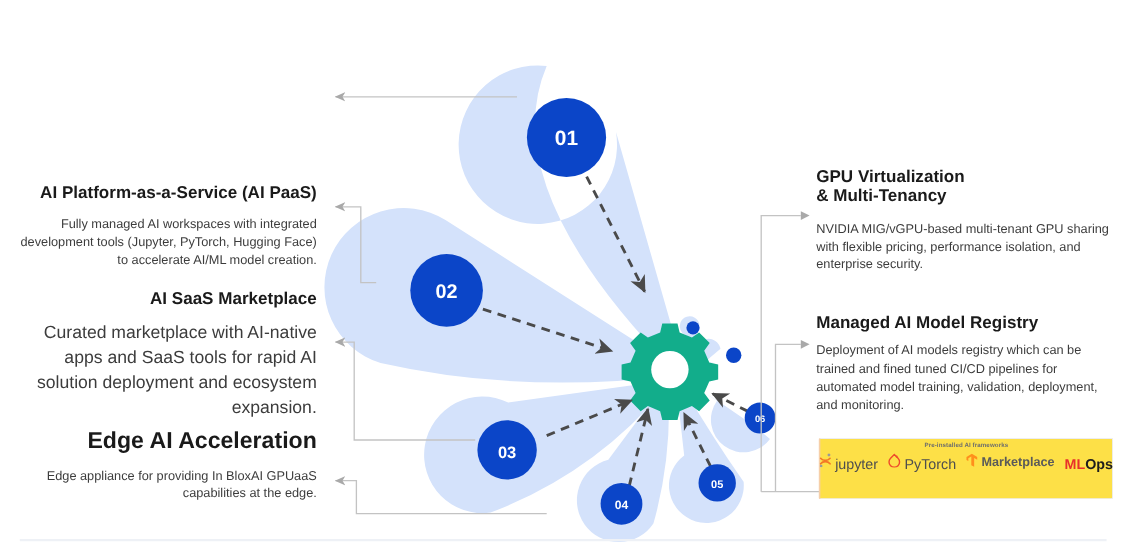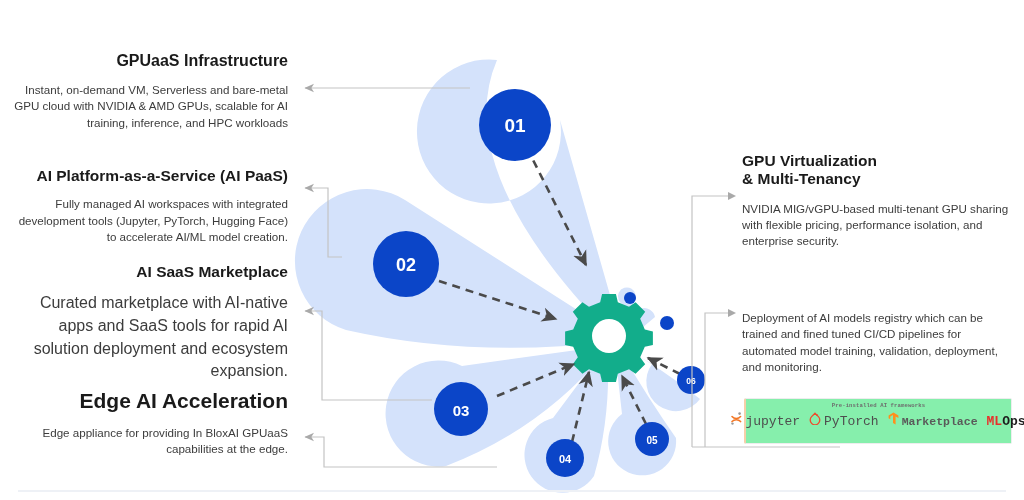--- a/index.html
+++ b/index.html
@@ -45,31 +45,30 @@
   #blk4 .title{font-size:21px;}
   #blk4 .body{margin-top:11px;font-size:11.6px;}
 
   
   #blk5{left:742px;top:152px;width:272px;}
   #blk5 .title{font-size:15.5px;}
   #blk5 .body{margin-top:12px;font-size:11.6px;}
 
   #blk6{left:742px;top:285px;width:276px;}
   #blk6 .title{font-size:15.5px;}
-  #blk6 .body{margin-top:25px;font-size:11.6px;}
+  #blk6 .body{margin-top:8px;font-size:11.6px;}
 
   
   #frameworks{
-    position:absolute;left:744px;top:398px;width:268px;height:46px;
+    position:absolute;left:744px;top:398px;width:268px;height:56px;
     border:1px solid #ededee;
     border-left:2px solid #f6cfa9;
     border-radius:2px;
-    background:#86efac;
+    background:#fde047;
     box-sizing:border-box;
-    font-family:Liberation Mono, monospace;
   }
   #frameworks .fw-cap{
     position:absolute;left:0;right:0;top:3px;
     text-align:center;
     font-size:5.6px;
     letter-spacing:.1px;
     color:#6d6d6d;
     font-weight:bold;
   }
   #frameworks .fw-row{
@@ -199,24 +198,20 @@
       <path d="M 692 447 L 692 196 L 728 196"></path>
       <path d="M 705 447 L 705 313 L 728 313"></path>
       <path d="M 692 447 L 840 447"></path>
       <path d="M 728 192 L 736 196 L 728 200 Z" fill="#a9a9a9" stroke="none"></path>
       <path d="M 728 309 L 736 313 L 728 317 Z" fill="#a9a9a9" stroke="none"></path>
     </g>
 
     <line x1="18" y1="491" x2="1006" y2="491" stroke="#eef1f6" stroke-width="2"></line>
   </svg>
 
-  <div class="block left" id="blk1">
-    <div class="title">GPUaaS Infrastructure</div>
-    <div class="body">Instant, on-demand VM, Serverless and bare-metal GPU cloud with NVIDIA &amp; AMD GPUs, scalable for AI training, inference, and HPC workloads</div>
-  </div>
 
   <div class="block left" id="blk2">
     <div class="title">AI Platform-as-a-Service (AI PaaS)</div>
     <div class="body">Fully managed AI workspaces with integrated development tools (Jupyter, PyTorch, Hugging Face) to accelerate AI/ML model creation.</div>
   </div>
 
   <div class="block left" id="blk3">
     <div class="title">AI SaaS Marketplace</div>
     <div class="body">Curated marketplace with AI-native apps and SaaS tools for rapid AI solution deployment and ecosystem expansion.</div>
   </div>
@@ -228,20 +223,21 @@
 
   <div class="block right" id="blk5">
     <div class="title">
       <div>GPU Virtualization</div>
       <div>&amp; Multi-Tenancy</div>
     </div>
     <div class="body">NVIDIA MIG/vGPU-based multi-tenant GPU sharing with flexible pricing, performance isolation, and enterprise security.</div>
   </div>
 
   <div class="block right" id="blk6">
+    <div class="title">Managed AI Model Registry</div>
     <div class="body">Deployment of AI models registry which can be trained and fined tuned CI/CD pipelines for automated model training, validation, deployment, and monitoring.</div>
   </div>
 
   <div id="frameworks">
     <div class="fw-cap">Pre-installed AI frameworks</div>
     <div class="fw-row">
 
       <div class="fw jup">
         <span>
           <svg width="11" height="13" viewBox="0 0 11 13">

